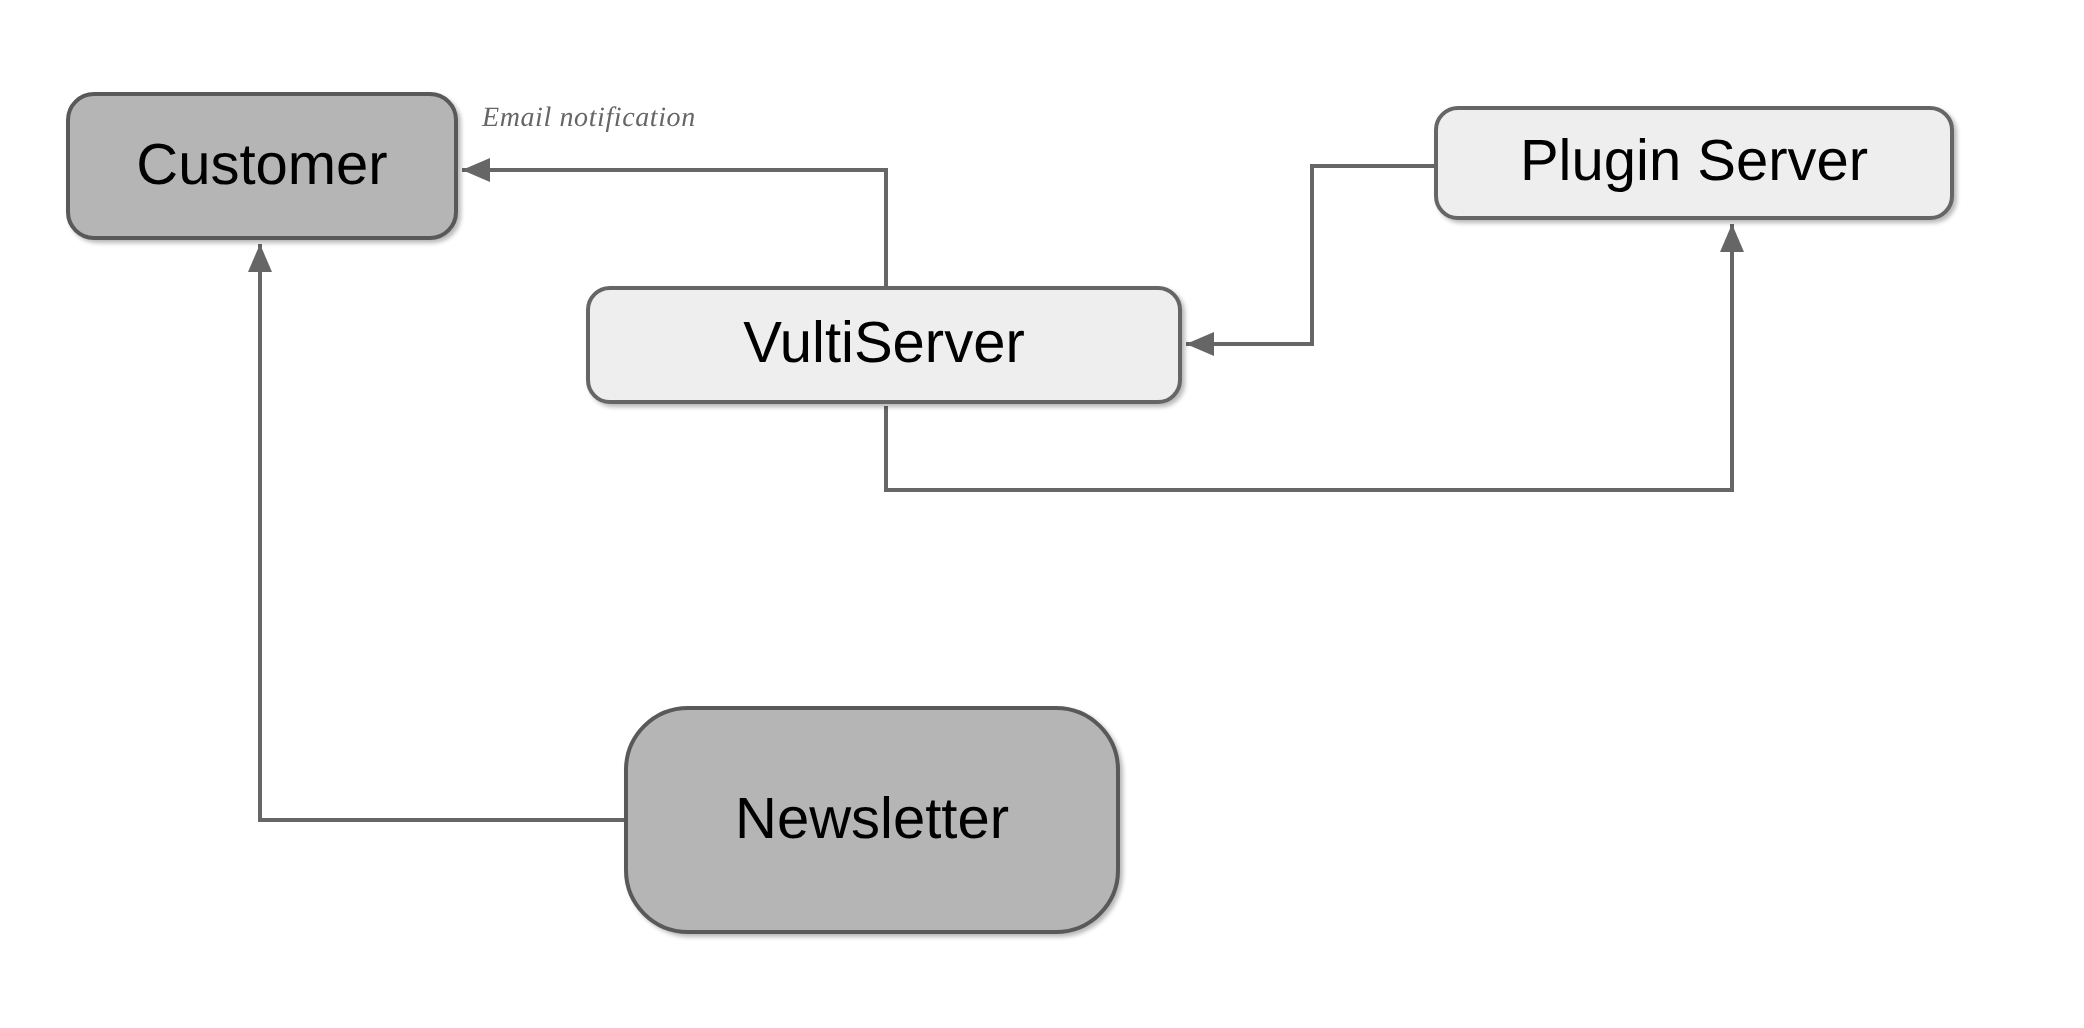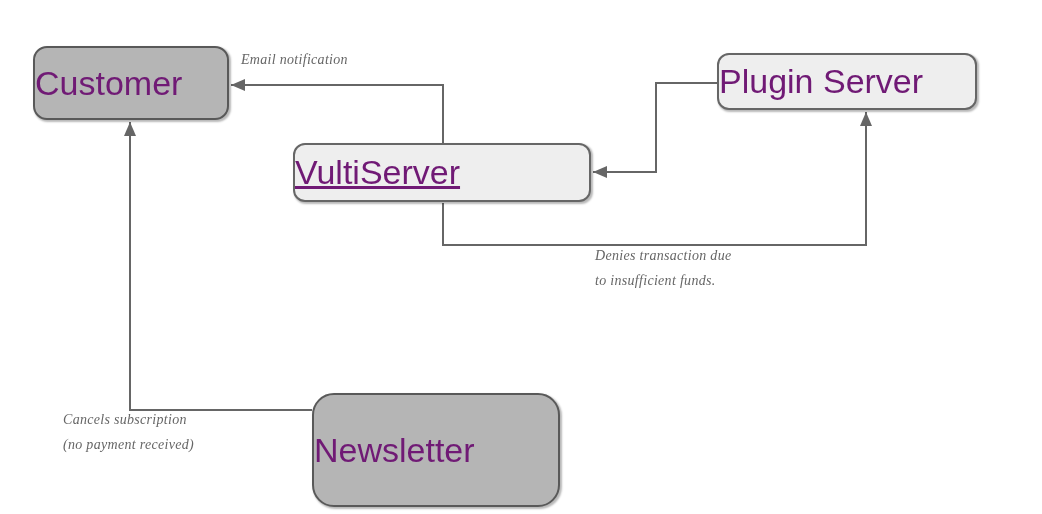--- a/index.html
+++ b/index.html
@@ -15,35 +15,35 @@
   .edges {
     position: absolute;
     inset: 0;
     width: 100%;
     height: 100%;
   }
   .node {
     position: absolute;
     display: flex;
     align-items: center;
-    justify-content: flex-start;
+    justify-content: center;
     border: 2px solid #666666;
-    color: #701a75;
-    font-size: 34px;
+    color: #000000;
+    font-size: 29px;
     box-shadow: 1.5px 1.5px 2px rgba(0,0,0,0.28);
     background: #eeeeee;
   }
   .node--dark {
     background: #b5b5b5;
     border-color: #595959;
   }
   .node--customer   { left: 33px;  top: 46px;  width: 196px; height: 74px;  border-radius: 14px; }
   .node--plugin     { left: 717px; top: 53px;  width: 260px; height: 57px;  border-radius: 12px; }
-  .node--vulti      { left: 293px; top: 143px; width: 298px; height: 59px;  border-radius: 12px; text-decoration: underline; }
-  .node--newsletter { left: 312px; top: 353px; width: 248px; height: 114px; border-radius: 22px; margin-top: 40px; }
+  .node--vulti      { left: 293px; top: 143px; width: 298px; height: 59px;  border-radius: 12px; }
+  .node--newsletter { left: 312px; top: 353px; width: 248px; height: 114px; border-radius: 32px; }
   .edge-label {
     position: absolute;
     font-family: Liberation Serif, serif;
     font-style: italic;
     font-size: 14px;
     line-height: 1.75;
     color: #666666;
     white-space: pre-line;
     letter-spacing: 0.3px;
   }
@@ -81,19 +81,15 @@
     <span>VultiServer</span>
   </div>
 
   <div class="node node--dark node--newsletter">
     <span>Newsletter</span>
   </div>
 
   <div class="edge-label edge-label--email">Email notification</div>
 
 
-  <div class="edge-label edge-label--denies">Denies transaction due
-to insufficient funds.</div>
 
-  <div class="edge-label edge-label--cancels">Cancels subscription
-(no payment received)</div>
 
 </div>
 
 </body></html>

